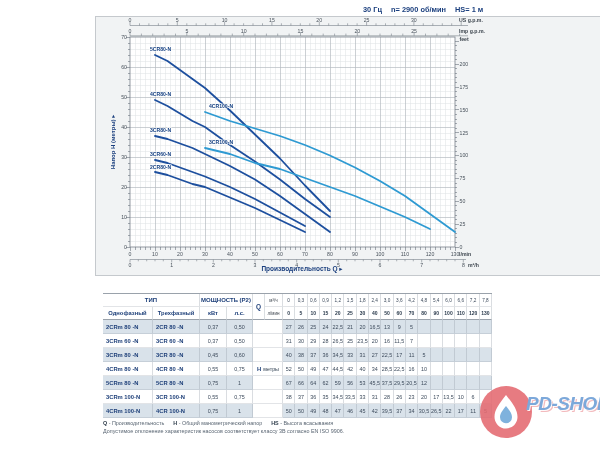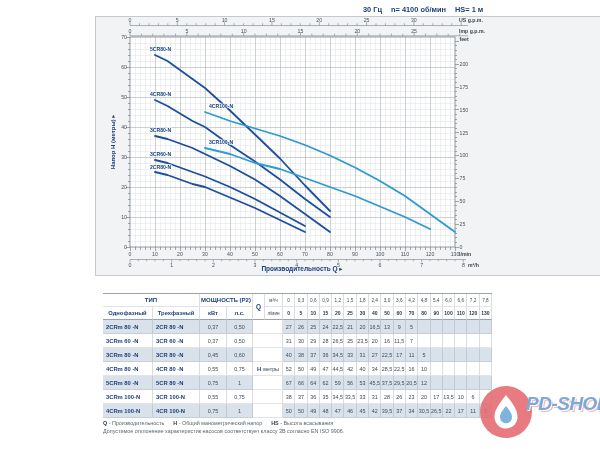--- a/index.html
+++ b/index.html
@@ -44,21 +44,21 @@
   #wm-text{position:absolute;left:47px;top:9px;font-style:italic;font-weight:bold;font-size:19px;
            letter-spacing:-.5px;color:#7ca8da;white-space:nowrap;
            text-shadow:1px 1px 0 rgba(255,255,255,.9),2px 2px 0 rgba(228,105,111,.45);}
 </style>
 </head>
 <body>
 
 <div id="page">
 
   <span class="hrow" style="left:363px;">30 Гц</span>
-  <span class="hrow" style="left:391px;">n= 4100 об/мин</span>
+  <span class="hrow" style="left:391px;">n= 2900 об/мин</span>
   <span class="hrow" style="left:455px;">HS= 1 м</span>
 
   <div id="band"></div>
 
   <svg id="chart-svg" width="600" height="449" viewBox="0 0 600 449">
       <rect x="130" y="37" width="325" height="210" fill="#ffffff"></rect>
       <path d="M135 37V247M140 37V247M145 37V247M150 37V247M160 37V247M165 37V247M170 37V247M175 37V247M185 37V247M190 37V247M195 37V247M200 37V247M210 37V247M215 37V247M220 37V247M225 37V247M235 37V247M240 37V247M245 37V247M250 37V247M260 37V247M265 37V247M270 37V247M275 37V247M285 37V247M290 37V247M295 37V247M300 37V247M310 37V247M315 37V247M320 37V247M325 37V247M335 37V247M340 37V247M345 37V247M350 37V247M360 37V247M365 37V247M370 37V247M375 37V247M385 37V247M390 37V247M395 37V247M400 37V247M410 37V247M415 37V247M420 37V247M425 37V247M435 37V247M440 37V247M445 37V247M450 37V247M130 241H455M130 235H455M130 229H455M130 223H455M130 211H455M130 205H455M130 199H455M130 193H455M130 181H455M130 175H455M130 169H455M130 163H455M130 151H455M130 145H455M130 139H455M130 133H455M130 121H455M130 115H455M130 109H455M130 103H455M130 91H455M130 85H455M130 79H455M130 73H455M130 61H455M130 55H455M130 49H455M130 43H455" stroke="#e0e3e6" stroke-width="0.55" fill="none" shape-rendering="crispEdges"></path>
       <path d="M155 37V247M180 37V247M205 37V247M230 37V247M255 37V247M280 37V247M305 37V247M330 37V247M355 37V247M380 37V247M405 37V247M430 37V247M130 217H455M130 187H455M130 157H455M130 127H455M130 97H455M130 67H455" stroke="#b6bcc2" stroke-width="0.7" fill="none" shape-rendering="crispEdges"></path>
       <rect x="130" y="37" width="325" height="210" fill="none" stroke="#878f97" stroke-width="0.9"></rect>
       <path d="M130 247H126M130 241H127.8M130 235H127.8M130 229H127.8M130 223H127.8M130 217H126M130 211H127.8M130 205H127.8M130 199H127.8M130 193H127.8M130 187H126M130 181H127.8M130 175H127.8M130 169H127.8M130 163H127.8M130 157H126M130 151H127.8M130 145H127.8M130 139H127.8M130 133H127.8M130 127H126M130 121H127.8M130 115H127.8M130 109H127.8M130 103H127.8M130 97H126M130 91H127.8M130 85H127.8M130 79H127.8M130 73H127.8M130 67H126M130 61H127.8M130 55H127.8M130 49H127.8M130 43H127.8M130 37H126M455 247.0H459M455 242.4H457.2M455 237.9H457.2M455 233.3H457.2M455 228.7H457.2M455 224.1H459M455 219.6H457.2M455 215.0H457.2M455 210.4H457.2M455 205.9H457.2M455 201.3H459M455 196.7H457.2M455 192.1H457.2M455 187.6H457.2M455 183.0H457.2M455 178.4H459M455 173.8H457.2M455 169.3H457.2M455 164.7H457.2M455 160.1H457.2M455 155.6H459M455 151.0H457.2M455 146.4H457.2M455 141.8H457.2M455 137.3H457.2M455 132.7H459M455 128.1H457.2M455 123.6H457.2M455 119.0H457.2M455 114.4H457.2M455 109.8H459M455 105.3H457.2M455 100.7H457.2M455 96.1H457.2M455 91.6H457.2M455 87.0H459M455 82.4H457.2M455 77.8H457.2M455 73.3H457.2M455 68.7H457.2M455 64.1H459M455 59.5H457.2M455 55.0H457.2M455 50.4H457.2M455 45.8H457.2M455 41.3H459M130 247V251M135 247V249.5M140 247V249.5M145 247V249.5M150 247V249.5M155 247V251M160 247V249.5M165 247V249.5M170 247V249.5M175 247V249.5M180 247V251M185 247V249.5M190 247V249.5M195 247V249.5M200 247V249.5M205 247V251M210 247V249.5M215 247V249.5M220 247V249.5M225 247V249.5M230 247V251M235 247V249.5M240 247V249.5M245 247V249.5M250 247V249.5M255 247V251M260 247V249.5M265 247V249.5M270 247V249.5M275 247V249.5M280 247V251M285 247V249.5M290 247V249.5M295 247V249.5M300 247V249.5M305 247V251M310 247V249.5M315 247V249.5M320 247V249.5M325 247V249.5M330 247V251M335 247V249.5M340 247V249.5M345 247V249.5M350 247V249.5M355 247V251M360 247V249.5M365 247V249.5M370 247V249.5M375 247V249.5M380 247V251M385 247V249.5M390 247V249.5M395 247V249.5M400 247V249.5M405 247V251M410 247V249.5M415 247V249.5M420 247V249.5M425 247V249.5M430 247V251M435 247V249.5M440 247V249.5M445 247V249.5M450 247V249.5M455 247V251" stroke="#6d757e" stroke-width="0.6" fill="none" shape-rendering="crispEdges"></path>

